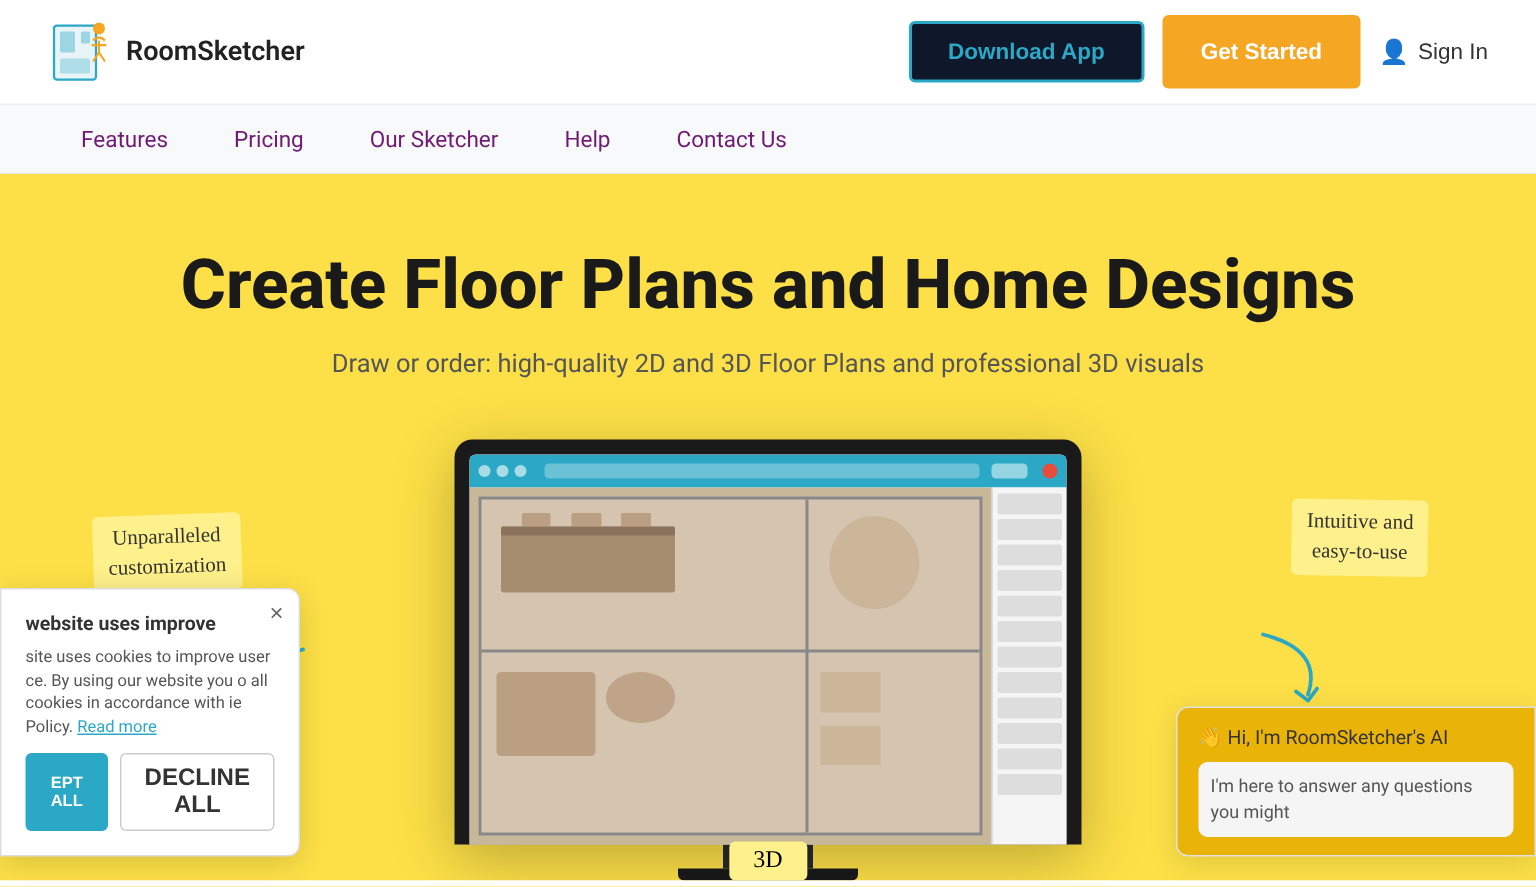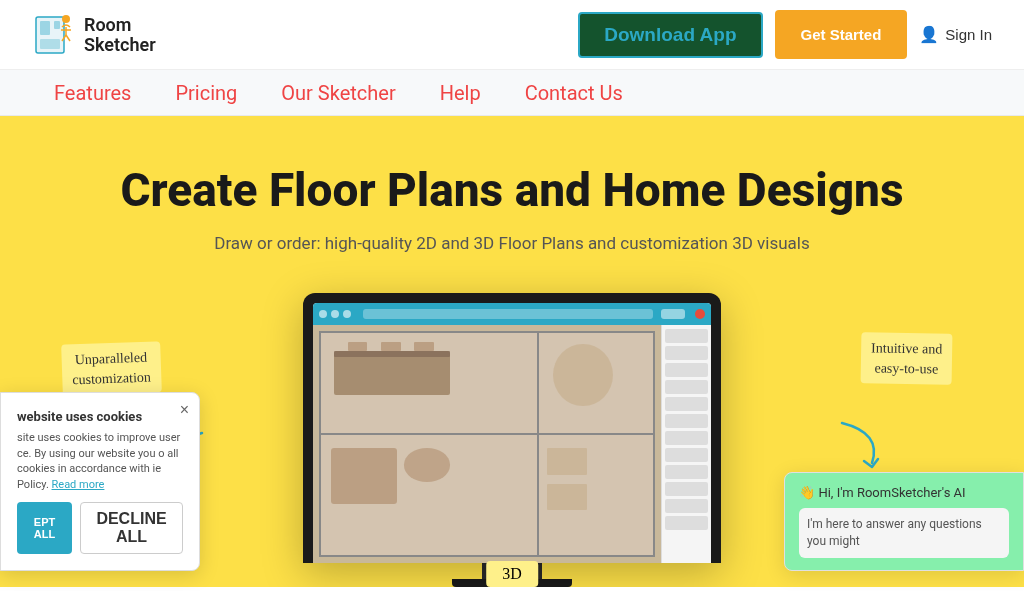--- a/index.html
+++ b/index.html
@@ -22,41 +22,41 @@
       align-items: center;
       gap: 10px;
       text-decoration: none;
     }
     .logo-icon {
       width: 42px;
       height: 52px;
     }
     .logo-text {
       display: flex;
-      flex-direction: column;
+      flex-direction: row;
       line-height: 1.1;
     }
     .logo-text span {
       font-size: 18px;
       font-weight: 600;
       color: #222;
     }
 
     .header-actions {
       display: flex;
       align-items: center;
       gap: 12px;
     }
     .btn-download {
       border: 2px solid #2ba8c5;
       color: #2ba8c5;
-      background: #14532d;
+      background: #0f172a;
       padding: 10px 24px;
       border-radius: 4px;
-      font-size: 19px;
+      font-size: 15px;
       font-weight: 600;
       cursor: pointer;
       white-space: nowrap;
       margin-left: 28px;
     }
     .btn-get-started {
       background: #f5a623;
       color: #fff;
       border: none;
       padding: 16px 26px;
@@ -83,22 +83,22 @@
       background: #f7f9fa;
       border-bottom: 1px solid #e8eaeb;
       padding: 0 32px;
       height: 46px;
       display: flex;
       align-items: center;
       gap: 0;
     }
     .nav-item {
       padding: 12px 22px;
-      font-size: 20px;
-      color: #ef4444;
+      font-size: 15px;
+      color: #701a75;
       cursor: pointer;
       font-weight: 400;
       white-space: nowrap;
     }
 
     
     .hero {
       background: #fde047;
       text-align: center;
       padding: 48px 20px 0;
@@ -287,21 +287,21 @@
       font-size: 16px;
       font-weight: 600;
       cursor: pointer;
     }
 
     
     .chat-widget {
       position: fixed;
       bottom: 20px;
       right: 0;
-      background: #86efac;
+      background: #eab308;
       border: 1px solid #e0e0e0;
       border-radius: 8px 0 0 8px;
       padding: 12px 14px;
       width: 240px;
       box-shadow: 0 4px 20px rgba(0,0,0,0.12);
       z-index: 1000;
     }
     .chat-greeting {
       font-size: 13px;
       color: #333;
@@ -380,21 +380,21 @@
 <nav class="nav-bar">
   <div class="nav-item">Features</div>
   <div class="nav-item">Pricing</div>
   <div class="nav-item">Our Sketcher</div>
   <div class="nav-item">Help</div>
   <div class="nav-item">Contact Us</div>
 </nav>
 
 <section class="hero">
   <h1 class="hero-title">Create Floor Plans and Home Designs</h1>
-  <p class="hero-subtitle">Draw or order: high-quality 2D and 3D Floor Plans and customization 3D visuals</p>
+  <p class="hero-subtitle">Draw or order: high-quality 2D and 3D Floor Plans and professional 3D visuals</p>
 
   <div class="hero-content-row">
 
     <div class="annotation annotation-left">
       <span>Unparalleled</span><br>
       <span>customization</span>
     </div>
 
     <svg class="arrow-left" width="80" height="60" viewBox="0 0 80 60">
       <path d="M60 10 Q20 20 30 50" stroke="#2ba8c5" stroke-width="2.5" fill="none" stroke-linecap="round"></path>
@@ -470,21 +470,21 @@
 
     <div class="annotation annotation-right">
       <span>Intuitive and</span><br>
       <span>easy-to-use</span>
     </div>
   </div>
 </section>
 
 <div class="cookie-banner">
   <button class="cookie-close">×</button>
-  <div class="cookie-title">website uses cookies</div>
+  <div class="cookie-title">website uses improve</div>
   <div class="cookie-text">
     <span>site uses cookies to improve user ce. By using our website you o all cookies in accordance with ie Policy.</span>
     <a href="#">Read more</a>
   </div>
   <div class="cookie-buttons">
     <button class="btn-accept-all">EPT ALL</button>
     <button class="btn-decline-all">DECLINE ALL</button>
   </div>
 </div>
 

